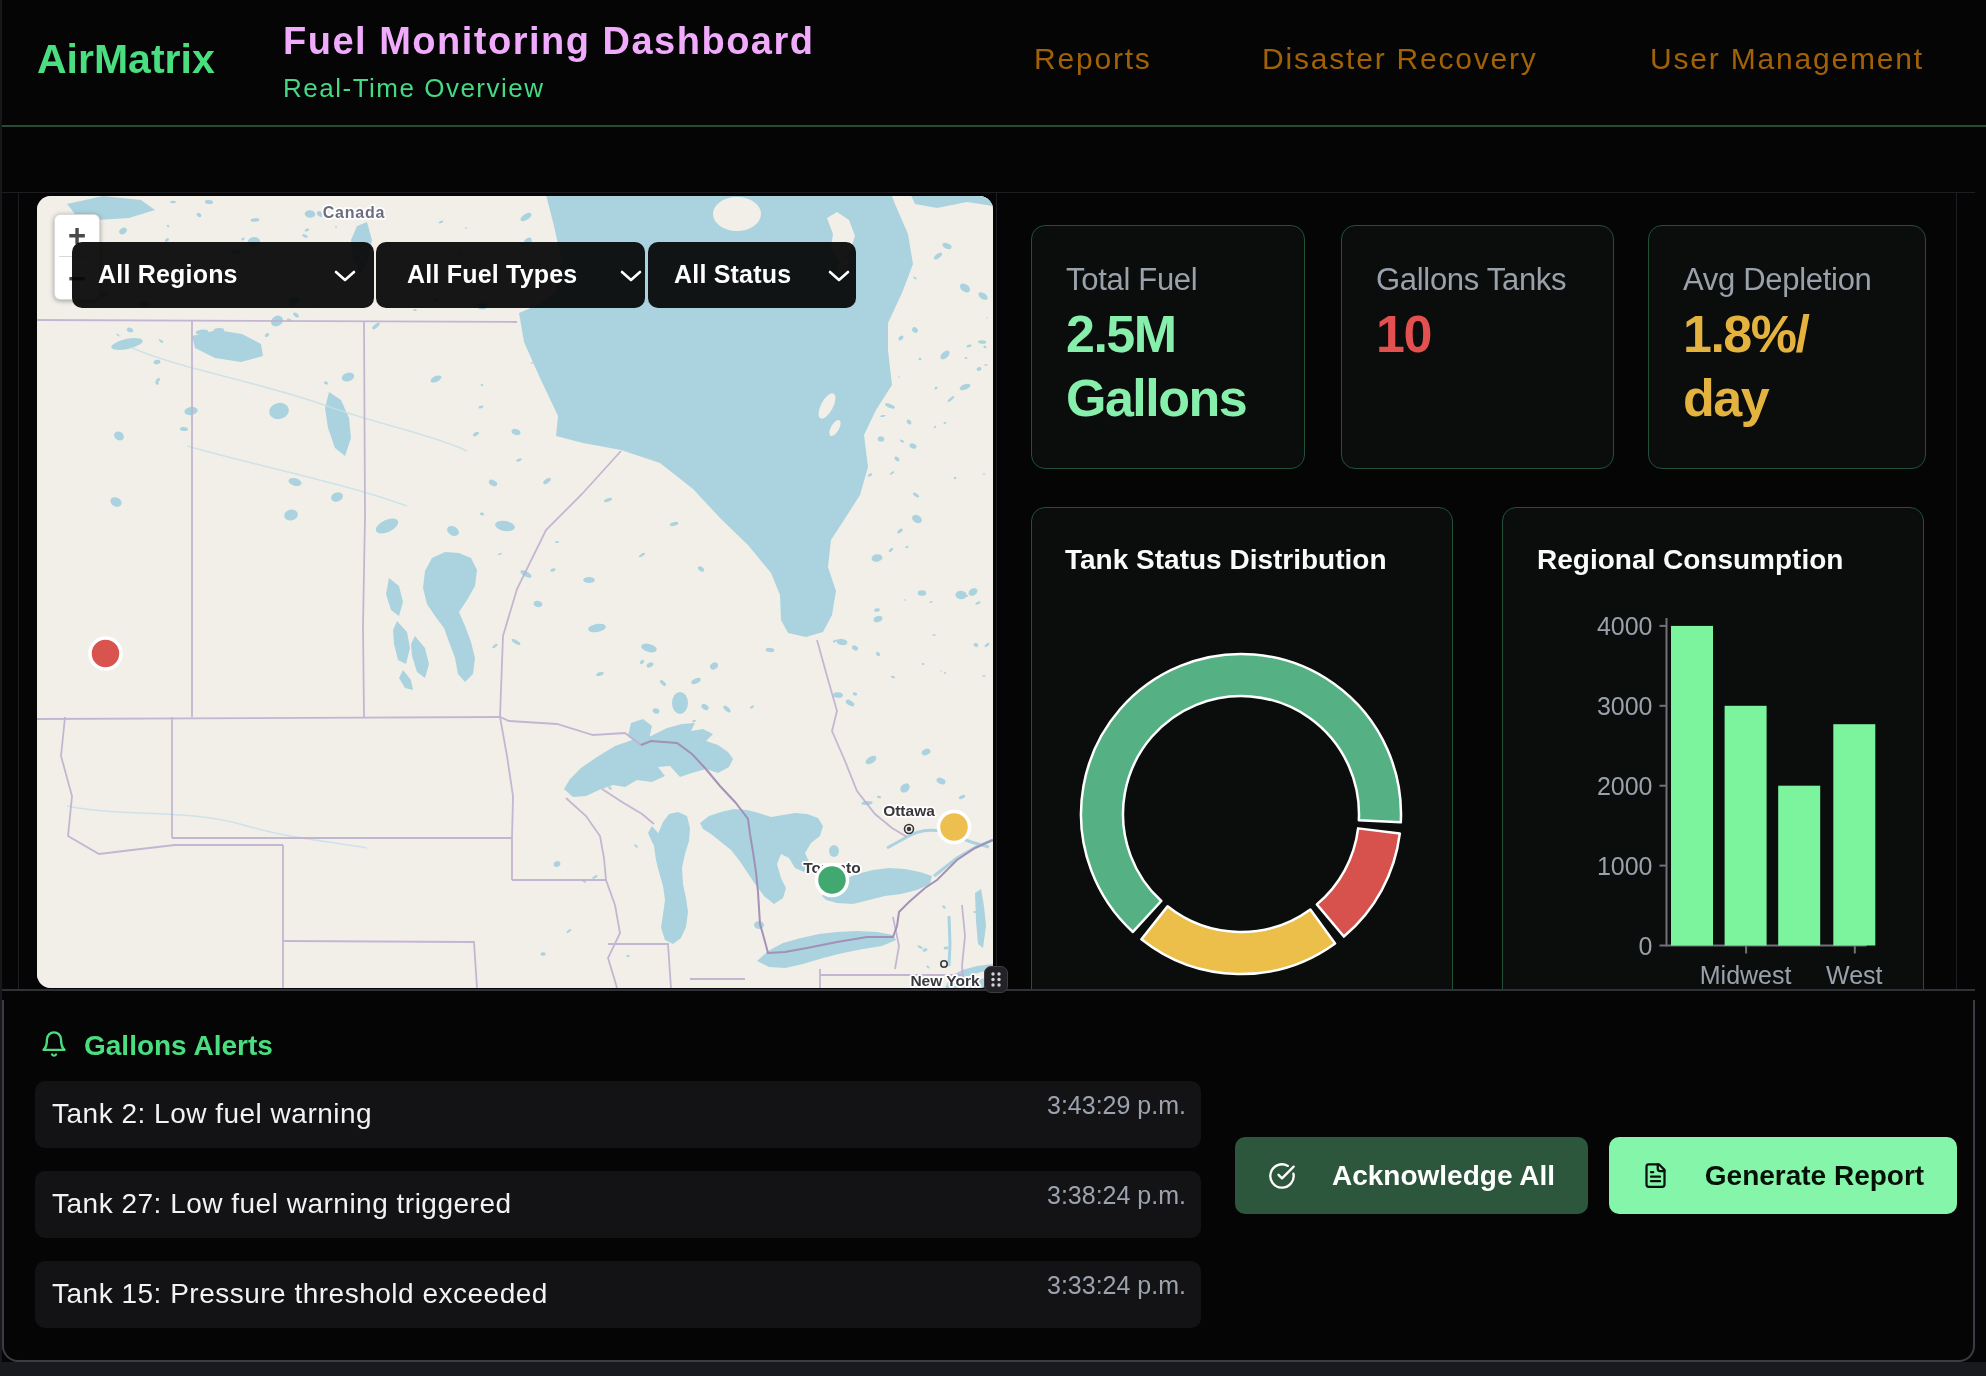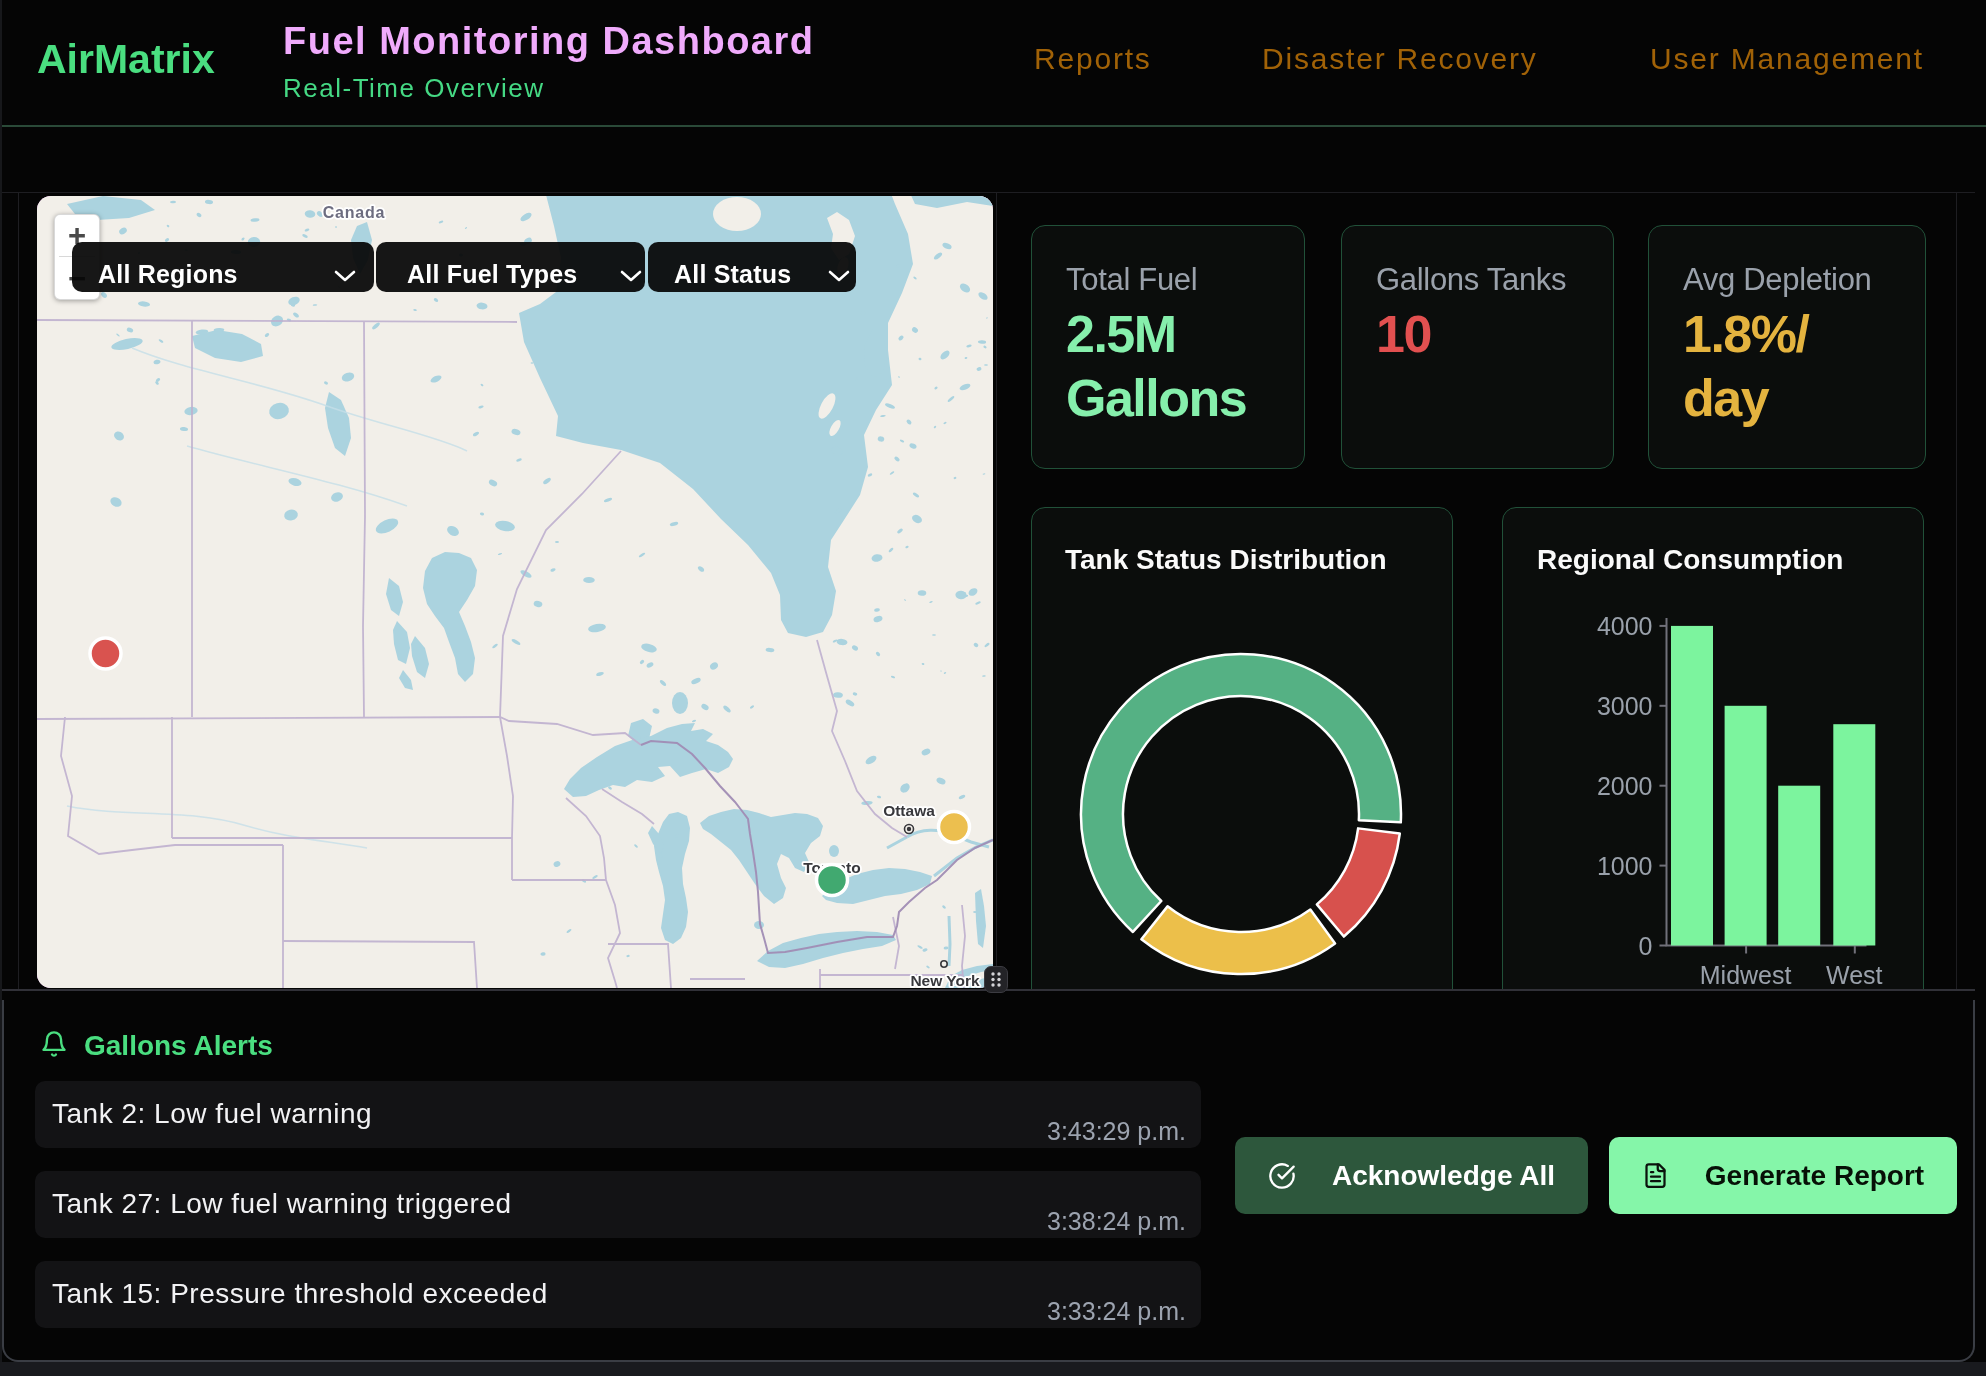--- a/index.html
+++ b/index.html
@@ -8,33 +8,33 @@
 
 #header { left:0; top:0; width:1986px; height:127px; background:#050505; border-bottom:2px solid #2a4a38; }
 #logo { left:37px; top:36px; font-size:41px; font-weight:700; color:#4ade80; letter-spacing:0; }
 #title { left:283px; top:20px; font-size:38px; font-weight:700; color:#f0abfc; letter-spacing:1.5px; }
 #subtitle { left:283px; top:73px; font-size:26px; font-weight:500; color:#45d984; letter-spacing:1.5px; }
 .nav { top:42px; font-size:30px; font-weight:400; color:#a16207; letter-spacing:1.8px; }
 
 .gl { background:#1e1e22; }
 
 #map { left:37px; top:196px; width:956px; height:792px; border-radius:14px; overflow:hidden; background:#f0abfc;padding-left:8px; }
-.dd { position:absolute; top:46px; height:50px; background:rgba(5,5,5,0.93); border-radius:10px; color:#fff; }
+.dd { position:absolute; top:46px; height:66px; background:rgba(5,5,5,0.93); border-radius:10px; color:#fff; }
 .dd span { position:absolute; top:18px; font-size:25px; font-weight:600; letter-spacing:0.2px; }
 .dd svg { position:absolute; top:28px; }
 
 .card { background:#0b0d0c; border:1.5px solid #215139; border-radius:14px; }
 .statlabel { font-size:31px; font-weight:500; color:#9aa1ab; letter-spacing:-0.3px; }
 .statvalue { font-size:52px; font-weight:700; line-height:64px; letter-spacing:-1.5px; }
 .ctitle { font-size:28px; font-weight:700; color:#fafafa; letter-spacing:0; }
 
 #alerttitle { left:84px; top:1030px; font-size:28px; font-weight:700; color:#4ade80; }
 .arow { left:35px; width:1166px; height:67px; background:#131315; border-radius:10px; }
 .arow .msg { position:absolute; left:17px; top:17px; font-size:28px; font-weight:500; color:#f2f2f4; letter-spacing:0.5px; }
-.arow .time { position:absolute; right:15px; top:36px; font-size:25px; color:#9ca3af;text-align:right; }
+.arow .time { position:absolute; right:15px; top:10px; font-size:25px; color:#9ca3af;text-align:right; }
 .btn { top:1137px; height:77px; border-radius:10px; display:flex; align-items:center; justify-content:center; font-size:28px; font-weight:700; gap:36px; }
 #btnack { left:1235px; width:353px; background:#2d573c; color:#fff; }
 #btngen { left:1609px; width:348px; background:#85f6a9; color:#071007; }
 </style>
 </head>
 <body>
 <div id="header" class="abs"></div>
 <div id="logo" class="abs">AirMatrix</div>
 <div id="title" class="abs">Fuel Monitoring Dashboard</div>
 <div id="subtitle" class="abs">Real-Time Overview</div>

